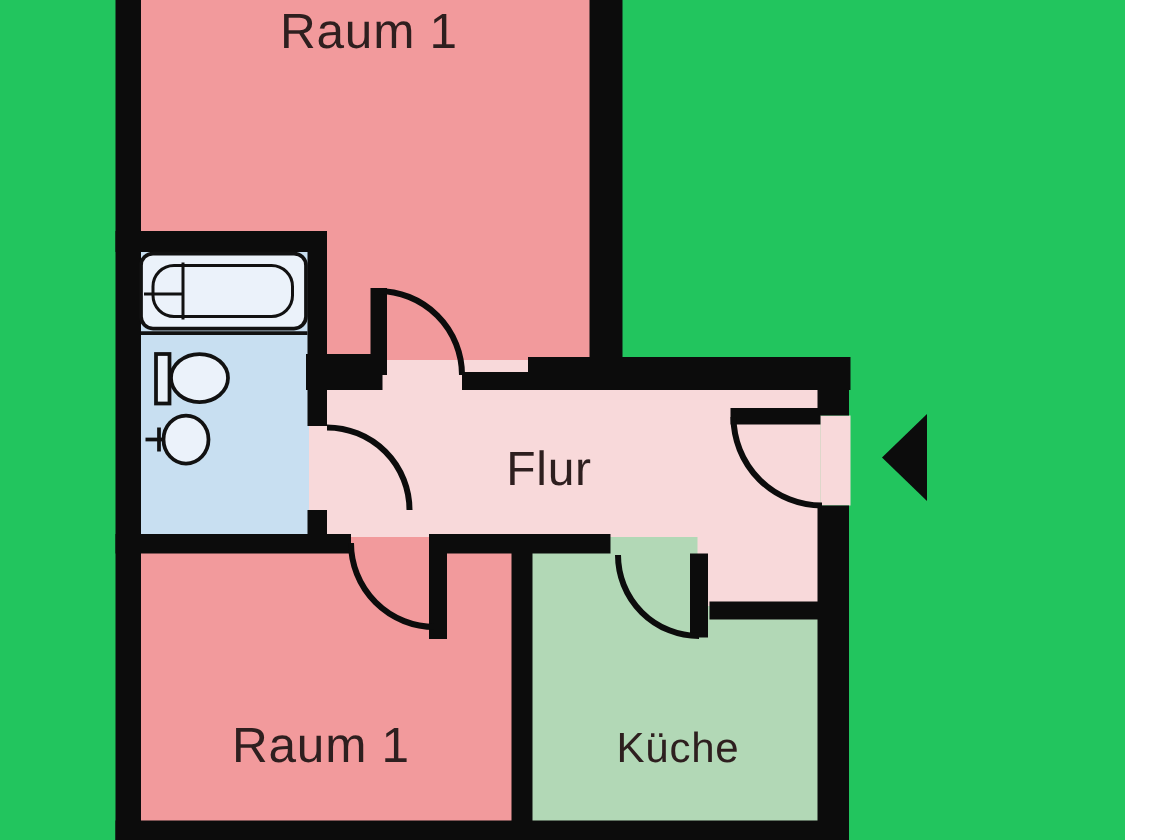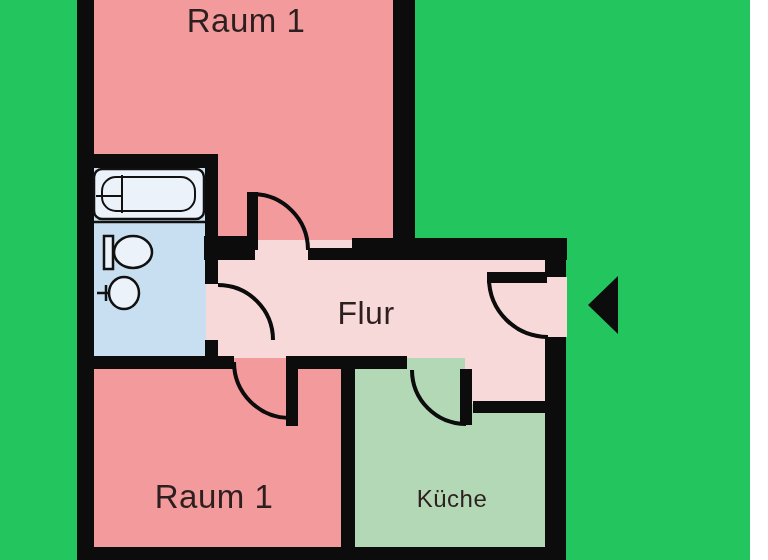--- a/index.html
+++ b/index.html
@@ -72,15 +72,15 @@
       <path d="M 97 293 H 109" fill="none" stroke="#111111" stroke-width="2.5"></path>
       <path d="M 106 285 V 301" fill="none" stroke="#111111" stroke-width="2.5"></path>
     </g>
 
     <polygon points="588,305 618,276 618,334" fill="#0c0c0c"></polygon>
   </svg>
 
   <div class="room-label" style="left:246px;top:21px;">Raum 1</div>
   <div class="room-label" style="left:366px;top:313px;font-size:32px;">Flur</div>
   <div class="room-label" style="left:214px;top:497px;">Raum 1</div>
-  <div class="room-label" style="left:452px;top:499px;font-size:24px;">Küche</div>
+  <div class="room-label" style="left:452px;top:499px;font-size:28px;">Küche</div>
 
 </div>
 
 </body></html>

